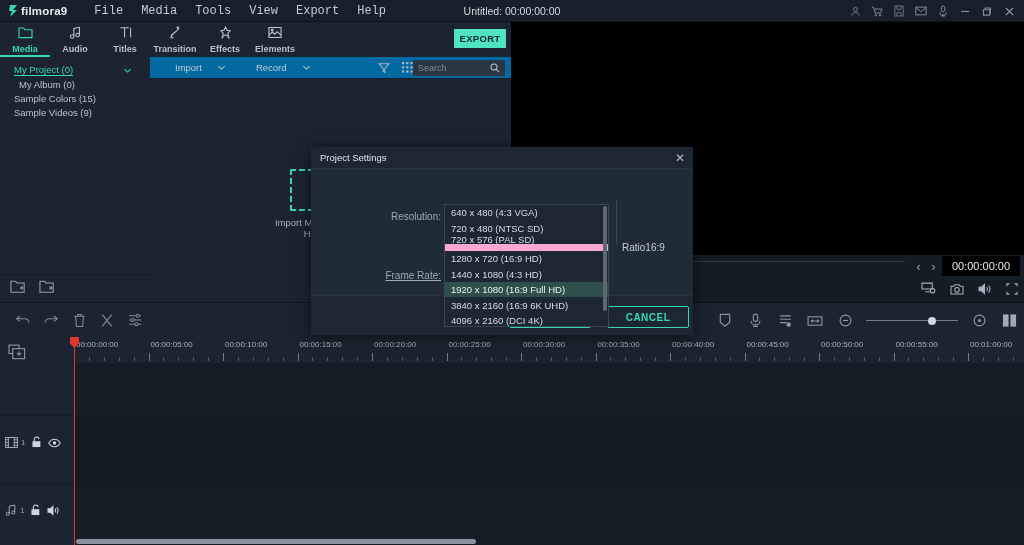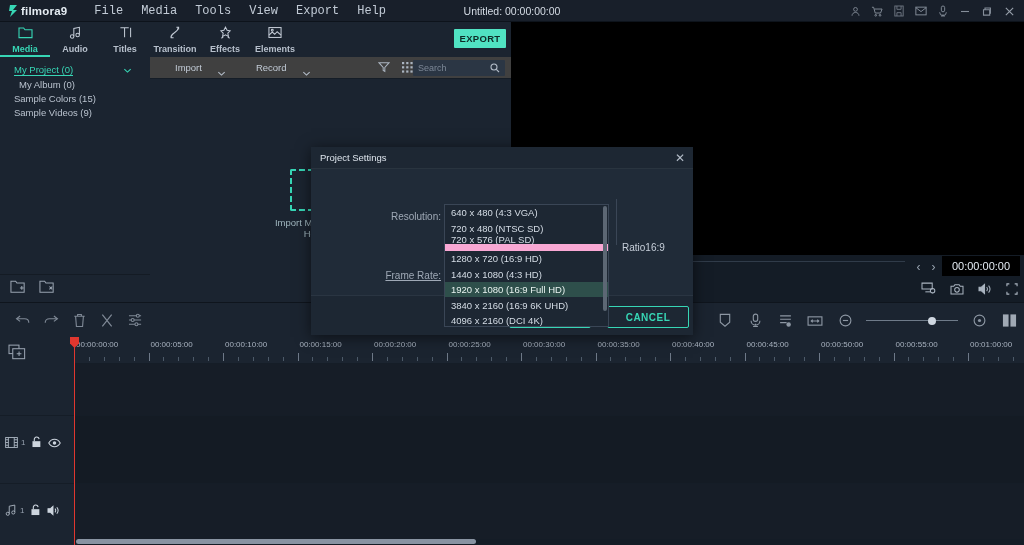--- a/index.html
+++ b/index.html
@@ -85,21 +85,21 @@
     background: #1b2430; display: flex; align-items: center; gap: 12px; padding-left: 10px;
     border-top: 1px solid #141b24;
   }
 
   
   .media-panel {
     position: absolute; top: 57px; left: 150px; width: 361px; height: 245px;
     background: #1b2430;
   }
   .media-toolbar {
-    height: 22px; background: #404040; display: flex; align-items: flex-end;
+    height: 22px; background: #0369a1; display: flex; align-items: center;
     border-bottom: 1px solid #151d27; position: relative;
   }
   .mt-btn {
     display: flex; align-items: center; font-size: 9.5px; color: #c2cbd6;
     height: 22px; padding: 0 7px; cursor: default;
   }
   .mt-caret { width: 26px; display: flex; align-items: center; justify-content: center; }
   .mt-icon { width: 24px; height: 22px; display: flex; align-items: center; justify-content: center; }
   .search-box {
     position: absolute; right: 6px; top: 3px; width: 92px; height: 16px;

